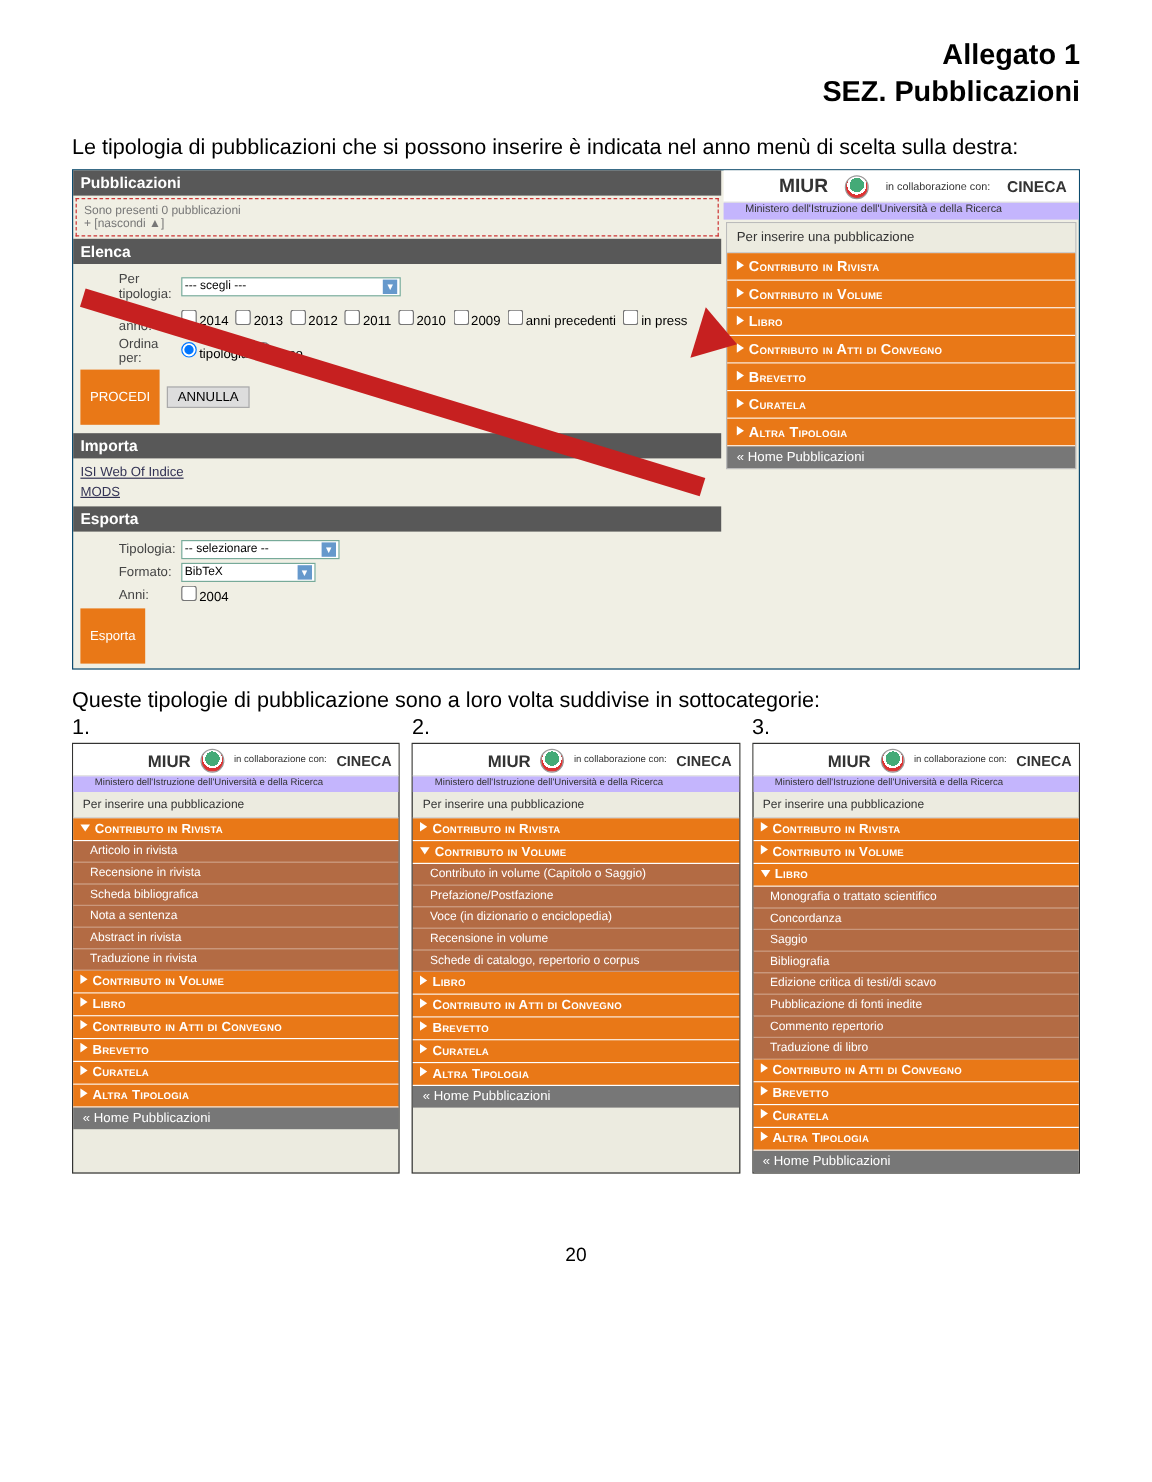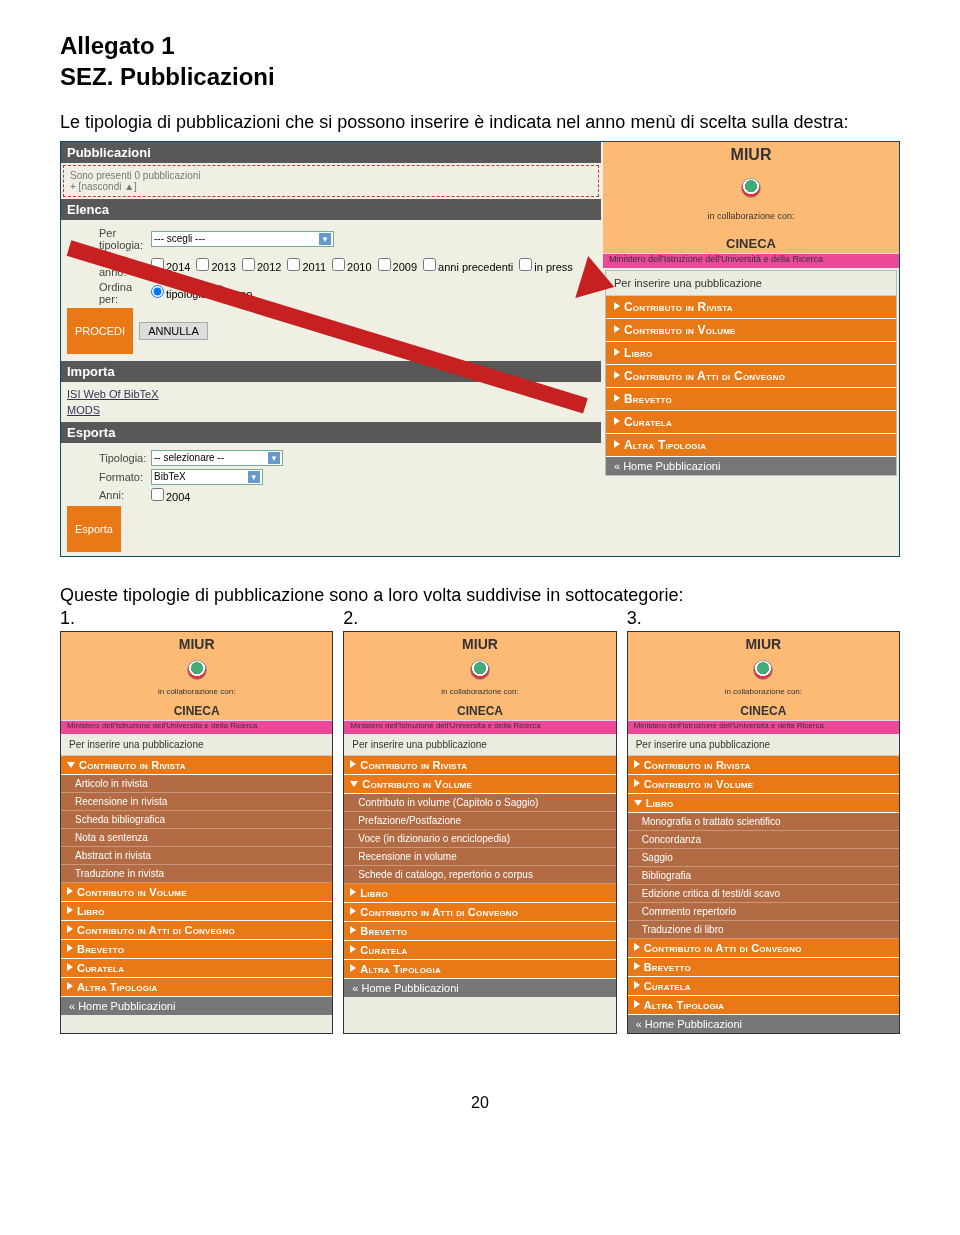--- a/index.html
+++ b/index.html
@@ -4,42 +4,41 @@
 <style>
   * { box-sizing: border-box; }
   body {
     margin: 0;
     padding: 30px 60px;
     font-family: Arial, Helvetica, sans-serif;
     background: #fff;
     color: #000;
     width: 960px;
   }
-  .title { text-align: left; font-weight: bold; font-size: 24px; line-height: 1.3; margin-bottom: 8px; }
+  .title { text-align: right; font-weight: bold; font-size: 24px; line-height: 1.3; margin-bottom: 8px; }
   .intro { font-size: 18px; line-height: 1.35; margin-bottom: 6px; }
   .main-ui {
     position: relative;
     width: 840px;
     background: #f0efe4;
     border: 1px solid #0c4a6e;
     font-size: 11px;
   }
   .miur-bar {
     display: flex; justify-content: flex-end; align-items: center;
     gap: 14px; padding: 4px 10px 2px;
-    background: #fdba74;
+    background: #ffffff;
     border-bottom: 1px solid #ddd;
-    flex-direction: column;
   }
   .miur-logo { font-weight: bold; font-size: 16px; color: #333; }
   .emblem { width: 20px; height: 20px; border-radius: 50%;
     background: radial-gradient(circle at 50% 40%, #4a7 0 6px, #fff 6px 8px, #d33 8px 10px); border:1px solid #999; }
   .collab { font-size: 9px; color: #333; text-align: right; line-height: 1.1; }
   .cineca { font-weight: bold; font-size: 13px; color: #333; }
-  .miur-sub { font-size: 9px; color: #333; padding: 0 6px 4px; background:#ec4899; }
+  .miur-sub { font-size: 9px; color: #333; padding: 0 18px 4px; background:#c4b5fd; }
   .left-col { width: 540px; float: left; }
   .right-col { width: 296px; float: right; }
   .clearfix::after { content:""; display:table; clear:both; }
   .bar-dark { background: #585858; color: #fff; padding: 3px 6px; font-weight: bold; font-size: 13px; }
   .dashed { border: 1px dashed #c33; margin: 2px; padding: 4px 6px; color: #777; font-size: 10px; }
   .panel { padding: 4px 6px; }
   .row { display: flex; align-items: center; gap: 6px; margin: 3px 0; }
   .lbl { width: 78px; color: #444; padding-left: 32px; }
   select, .sel {
     font-size: 10px; background: #fff; border: 1px solid #7a9; padding: 1px 2px;
@@ -73,21 +72,21 @@
   }
   .arrow-head {
     position:absolute; top:110px; left:512px;
     width:0; height:0;
     border-left:34px solid #c62020;
     border-top:22px solid transparent;
     border-bottom:22px solid transparent;
     transform: rotate(17deg);
   }
   
-  .caption { font-size: 18px; margin: 28px 0 2px; }
+  .caption { font-size: 18px; margin: 15px 0 2px; }
   .three { display:flex; gap:10px; }
   .mini {
     width: 33%; border:1px solid #333; background:#ecebe0;
     font-size: 11px;
   }
   .mini .miur-bar { padding:4px 6px 2px; gap:8px; }
   .mini .miur-logo { font-size:14px; }
   .mini .cineca { font-size:12px; }
   .mini .collab { font-size:8px; }
   .mini .miur-sub { font-size:8px; }
@@ -140,21 +139,21 @@
         <label><input type="radio" name="o" checked="" style=""><span>tipologia</span></label>
         <label><input type="radio" name="o" style=""><span>anno</span></label>
       </div>
       <div class="row">
         <button class="btn-orange">PROCEDI</button>
         <button class="btn-gray">ANNULLA</button>
       </div>
     </div>
     <div class="bar-dark">Importa</div>
     <div class="panel">
-      <a class="link">ISI Web Of BibTeX</a><br>
+      <a class="link">ISI Web Of Indice</a><br>
       <a class="link">MODS</a>
     </div>
     <div class="bar-dark">Esporta</div>
     <div class="panel">
       <div class="row">
           <span class="lbl">Tipologia:</span>
         <span class="sel">
             <span>-- selezionare --</span>
             <span style="width:40px"></span>
             <span class="arrow">▾</span>
@@ -272,20 +271,21 @@
     <div class="miur-sub">Ministero dell'Istruzione dell'Università e della Ricerca</div>
     <div class="prompt">Per inserire una pubblicazione</div>
     <div class="cat"><span class="chev right"></span><span>Contributo in Rivista</span></div>
     <div class="cat"><span class="chev right"></span><span>Contributo in Volume</span></div>
     <div class="cat"><span class="chev"></span><span>Libro</span></div>
     <div class="subitem">Monografia o trattato scientifico</div>
     <div class="subitem">Concordanza</div>
     <div class="subitem">Saggio</div>
     <div class="subitem">Bibliografia</div>
     <div class="subitem">Edizione critica di testi/di scavo</div>
+    <div class="subitem">Pubblicazione di fonti inedite</div>
     <div class="subitem">Commento repertorio</div>
     <div class="subitem">Traduzione di libro</div>
     <div class="cat"><span class="chev right"></span><span>Contributo in Atti di Convegno</span></div>
     <div class="cat"><span class="chev right"></span><span>Brevetto</span></div>
     <div class="cat"><span class="chev right"></span><span>Curatela</span></div>
     <div class="cat"><span class="chev right"></span><span>Altra Tipologia</span></div>
     <div class="back">« Home Pubblicazioni</div>
   </div>
 
 </div>

